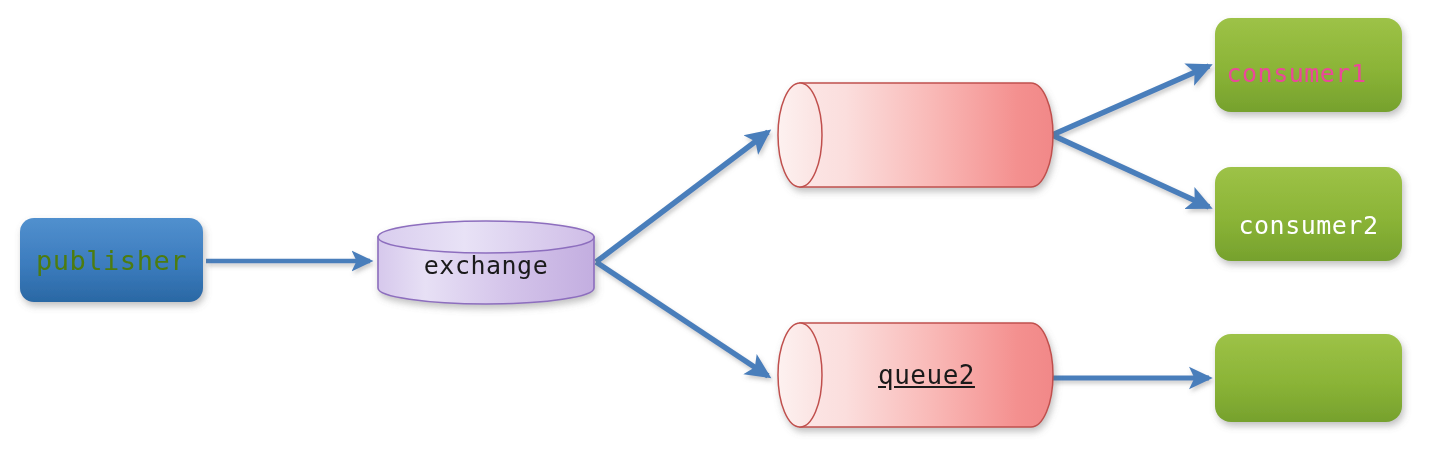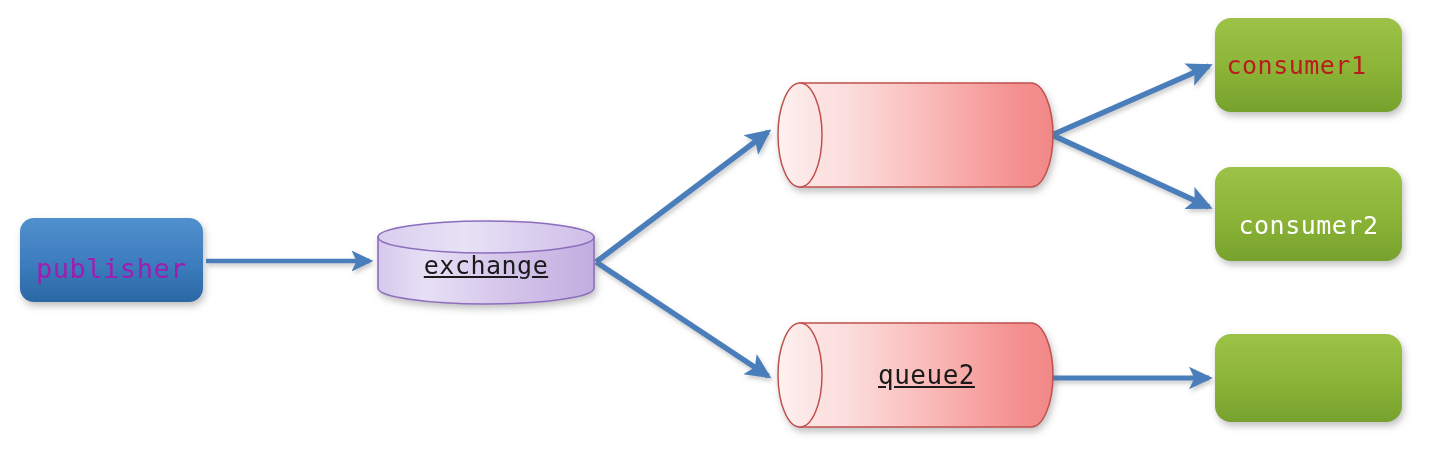--- a/index.html
+++ b/index.html
@@ -27,38 +27,38 @@
   .node-label {
     position: absolute;
     display: flex;
     align-items: center;
     justify-content: center;
     pointer-events: none;
     white-space: pre;
     font-family: "DejaVu Sans Mono", monospace;
   }
   .lbl-publisher {
-    left: 20px; top: 226px; width: 183px; height: 84px;
-    color: #a21caf; font-size: 27px; letter-spacing: 0.5px;
+    left: 20px; top: 218px; width: 183px; height: 84px;
+    color: #4d7c0f; font-size: 27px; letter-spacing: 0.5px;
   }
   .lbl-exchange {
     left: 378px; top: 234px; width: 216px; height: 62px;
-    color: #1a1a1a; font-size: 25px; letter-spacing: 0.5px; text-decoration: underline;
+    color: #1a1a1a; font-size: 25px; letter-spacing: 0.5px;
   }
   .lbl-queue1 {
     left: 800px; top: 83px; width: 253px; height: 104px;
     color: #1a1a1a; font-size: 26px; letter-spacing: 0.5px;
   }
   .lbl-queue2 {
     left: 800px; top: 323px; width: 253px; height: 104px;
     color: #1a1a1a; font-size: 26px; letter-spacing: 0.5px; text-decoration: underline;
   }
   .lbl-consumer1 {
-    left: 1215px; top: 18px; width: 163px; height: 94px;
-    color: #b91c1c; font-size: 25px; letter-spacing: 0.5px;
+    left: 1215px; top: 26px; width: 163px; height: 94px;
+    color: #ec4899; font-size: 25px; letter-spacing: 0.5px;
   }
   .lbl-consumer2 {
     left: 1215px; top: 178px; width: 187px; height: 94px;
     color: #ffffff; font-size: 25px; letter-spacing: 0.5px;
   }
   .lbl-consumer3 {
     left: 1215px; top: 334px; width: 187px; height: 88px;
     color: #ffffff; font-size: 25px; letter-spacing: 0.5px;
   }
 </style>

